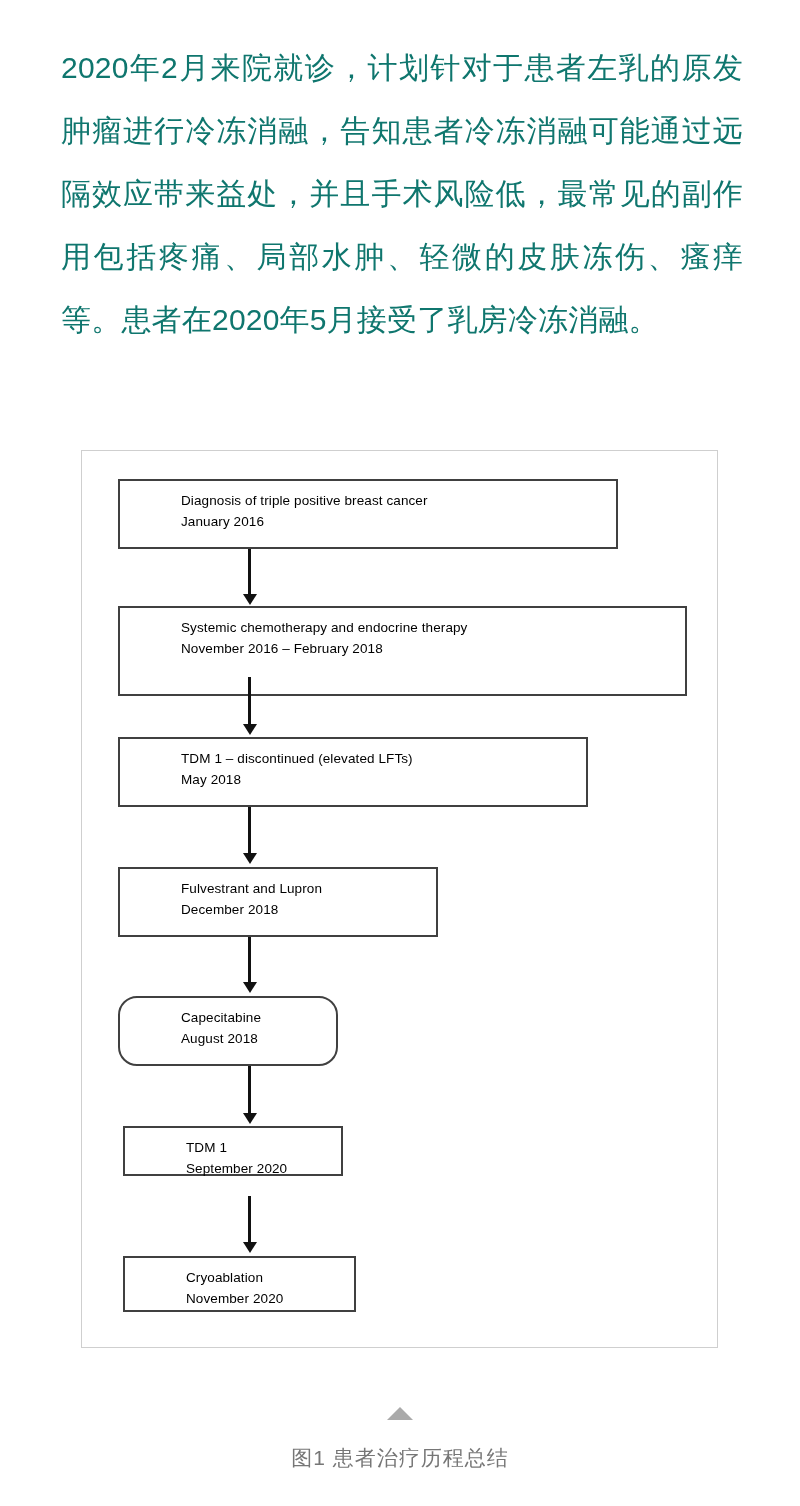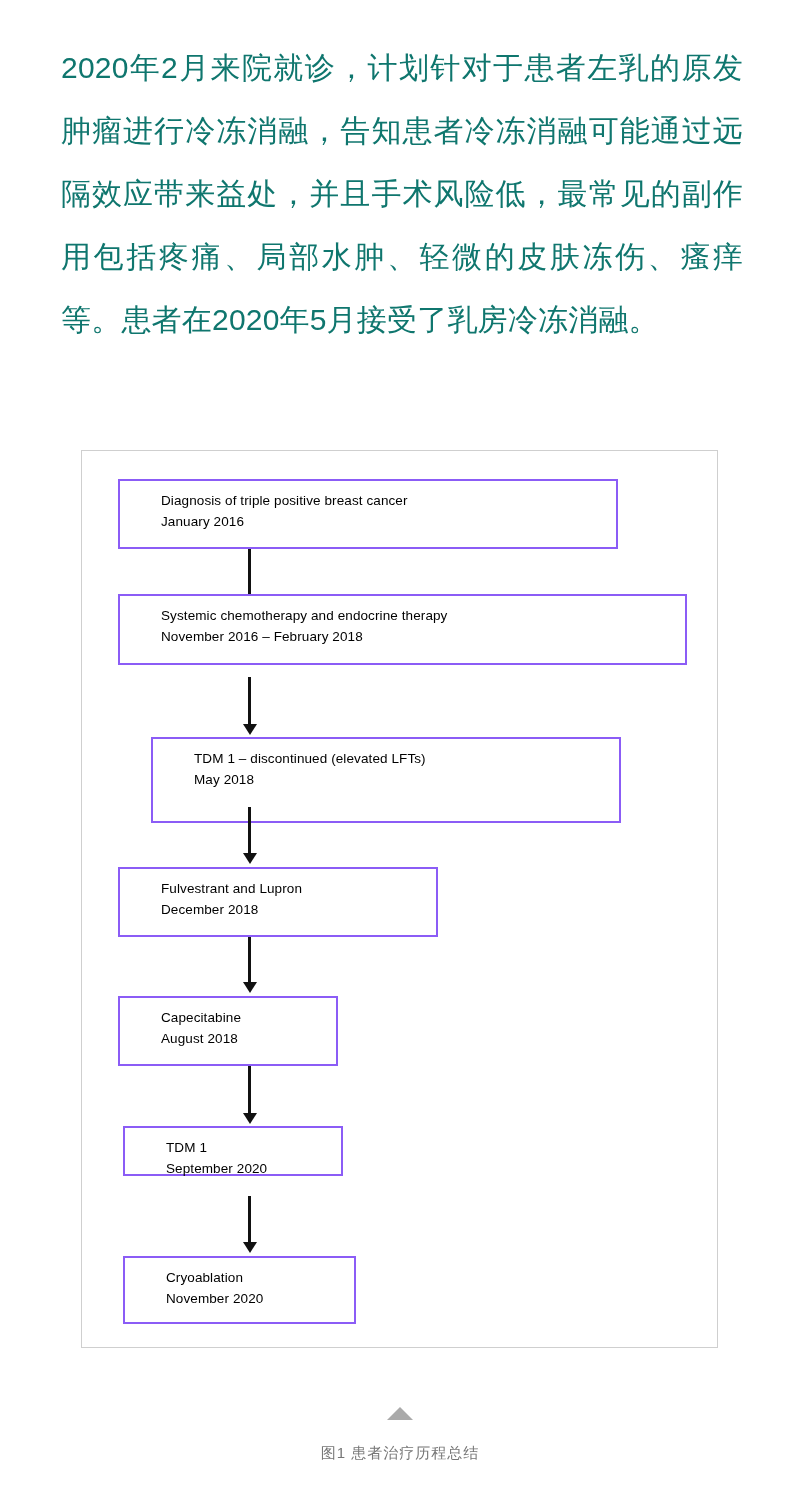--- a/index.html
+++ b/index.html
@@ -36,24 +36,24 @@
     top: 450px;
     width: 637px;
     height: 898px;
     border: 1px solid #cfcfcf;
     background: #ffffff;
     box-sizing: border-box;
   }
 
   .flow-box {
     position: absolute;
-    border: 2px solid #8b5cf6;
+    border: 2px solid #404040;
     background: #ffffff;
     box-sizing: border-box;
-    padding-left: 41px;
+    padding-left: 61px;
     padding-top: 10px;
   }
   .flow-box .line {
     font-size: 13.5px;
     line-height: 20.5px;
     color: #000000;
     white-space: nowrap;
     letter-spacing: 0.1px;
   }
 
@@ -86,69 +86,69 @@
     border-left: 13px solid transparent;
     border-right: 13px solid transparent;
     border-bottom: 13px solid #aaaaaa;
   }
   #figure-caption {
     position: absolute;
     left: 0;
     top: 1444px;
     width: 800px;
     text-align: center;
-    font-size: 15px;
+    font-size: 21px;
     color: #767676;
     letter-spacing: 1px;
   }
 </style>
 </head>
 <body>
 
 <div id="article-text">2020年2月来院就诊，计划针对于患者左乳的原发肿瘤进行冷冻消融，告知患者冷冻消融可能通过远隔效应带来益处，并且手术风险低，最常见的副作用包括疼痛、局部水肿、轻微的皮肤冻伤、瘙痒等。患者在2020年5月接受了乳房冷冻消融。</div>
 
 <div id="figure-frame">
 
   <div class="flow-box" style="left:36px; top:28px; width:500px; height:70px;">
     <div class="line">Diagnosis of triple positive breast cancer</div>
     <div class="line">January 2016</div>
   </div>
   <div class="arrow" style="left:166px; top:98px; height:47px;"></div>
 
-  <div class="flow-box" style="left:36px; top:143px; width:569px; height:71px;">
+  <div class="flow-box" style="left:36px; top:155px; width:569px; height:90px;">
     <div class="line">Systemic chemotherapy and endocrine therapy</div>
     <div class="line">November 2016 – February 2018</div>
   </div>
   <div class="arrow" style="left:166px; top:226px; height:49px;"></div>
 
-  <div class="flow-box" style="left:36px; top:286px; width:470px; height:86px;margin-left:33px;">
+  <div class="flow-box" style="left:36px; top:286px; width:470px; height:70px;">
     <div class="line">TDM 1 – discontinued (elevated LFTs)</div>
     <div class="line">May 2018</div>
   </div>
   <div class="arrow" style="left:166px; top:356px; height:48px;"></div>
 
   <div class="flow-box" style="left:36px; top:416px; width:320px; height:70px;">
     <div class="line">Fulvestrant and Lupron</div>
     <div class="line">December 2018</div>
   </div>
   <div class="arrow" style="left:166px; top:486px; height:47px;"></div>
 
-  <div class="flow-box" style="left:36px; top:545px; width:220px; height:70px;">
+  <div class="flow-box" style="left:36px; top:545px; width:220px; height:70px;border-radius:19px;">
     <div class="line">Capecitabine</div>
     <div class="line">August 2018</div>
   </div>
   <div class="arrow" style="left:166px; top:615px; height:49px;"></div>
 
   <div class="flow-box" style="left:41px; top:675px; width:220px; height:50px;">
     <div class="line">TDM 1</div>
     <div class="line">September 2020</div>
   </div>
   <div class="arrow" style="left:166px; top:745px; height:48px;"></div>
 
-  <div class="flow-box" style="left:41px; top:805px; width:233px; height:68px;">
+  <div class="flow-box" style="left:41px; top:805px; width:233px; height:56px;">
     <div class="line">Cryoablation</div>
     <div class="line">November 2020</div>
   </div>
 
 </div>
 
 <div id="caption-triangle"></div>
 <div id="figure-caption">图1  患者治疗历程总结</div>
 
 </body></html>

